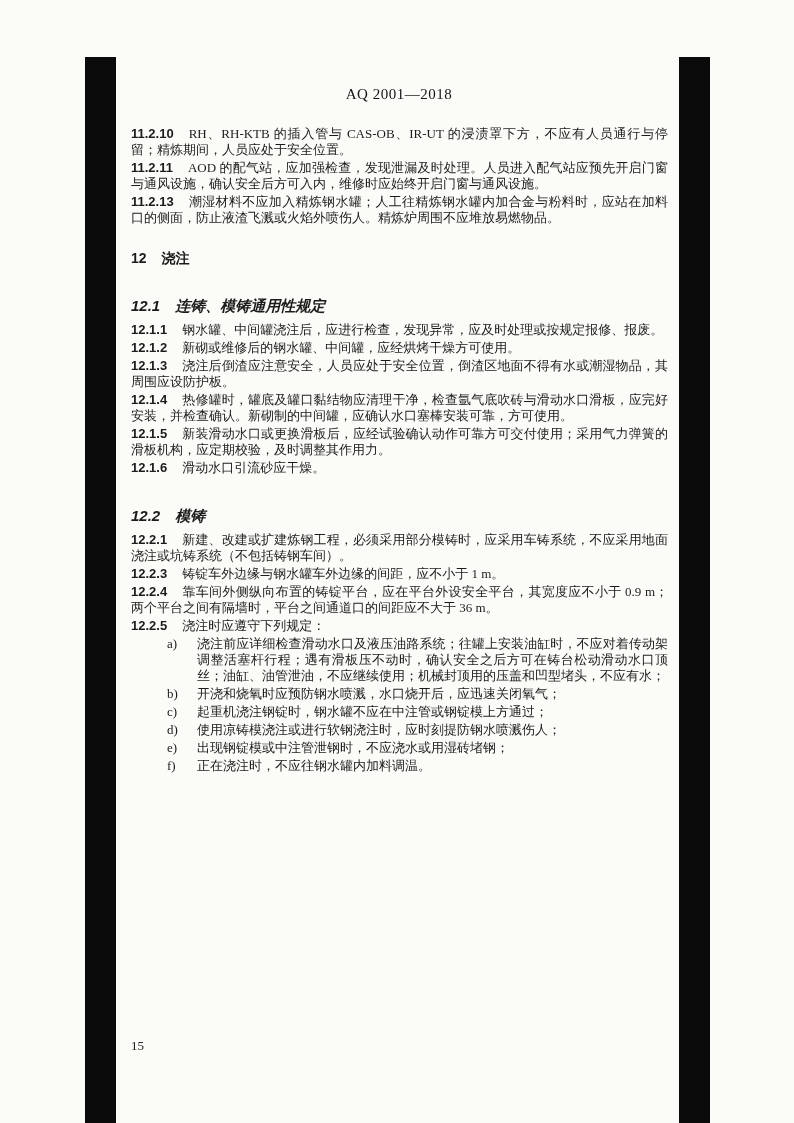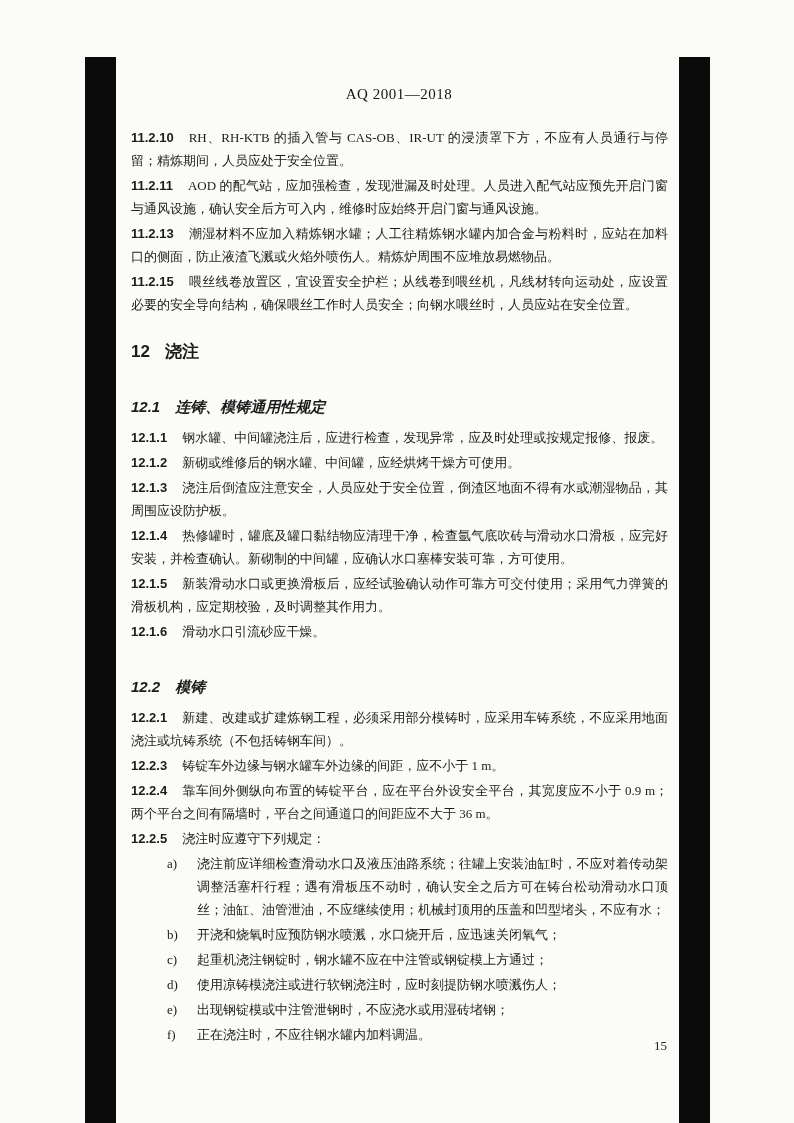--- a/index.html
+++ b/index.html
@@ -32,69 +32,67 @@
     letter-spacing: 0.5px;
     color: #141414;
   }
 
   .doc-body {
     position: absolute;
     top: 126px;
     left: 131px;
     width: 537px;
     font-size: 13px;
-    line-height: 23px;
+    line-height: 16px;
     text-align: justify;
   }
 
   .clause { margin: 0 0 2px 0; }
   .num {
     font-family: "Liberation Sans", "DejaVu Sans", sans-serif;
     font-weight: bold;
     margin-right: 15px;
     white-space: nowrap;
   }
   .heading {
     font-family: "Liberation Sans", "DejaVu Sans", sans-serif;
     font-weight: bold;
   }
-  .heading.h1 { margin: 24px 0 14px 0; font-size: 17px; }
+  .heading.h1 { margin: 24px 0 14px 0; font-size: 14px; }
   .heading.h2 { margin: 32px 0 8px 0;  font-size: 15px; font-style: italic; }
 
   .list-item {
     display: flex;
     margin: 0 0 2px 0;
     padding-left: 36px;
   }
   .list-item .label { flex: none; width: 30px; }
   .list-item .ltext { flex: 1; text-align: justify; font-family: Liberation Serif, serif; }
 
   .page-number {
     position: absolute;
     top: 1038px;
     left: 131px;
     width: 536px;
-    text-align: right;
     font-size: 13px;
     color: #222;
   }
 </style>
 </head>
 <body>
 
 <div class="scan-bar left"></div>
 <div class="scan-bar right"></div>
 
 <div class="doc-header">AQ 2001—2018</div>
 
 <div class="doc-body">
     <p class="clause"><span class="num">11.2.10</span><span class="ctext">RH、RH-KTB 的插入管与 CAS-OB、IR-UT 的浸渍罩下方，不应有人员通行与停留；精炼期间，人员应处于安全位置。</span></p>
     <p class="clause"><span class="num">11.2.11</span><span class="ctext">AOD 的配气站，应加强检查，发现泄漏及时处理。人员进入配气站应预先开启门窗与通风设施，确认安全后方可入内，维修时应始终开启门窗与通风设施。</span></p>
     <p class="clause"><span class="num">11.2.13</span><span class="ctext">潮湿材料不应加入精炼钢水罐；人工往精炼钢水罐内加合金与粉料时，应站在加料口的侧面，防止液渣飞溅或火焰外喷伤人。精炼炉周围不应堆放易燃物品。</span></p>
-    <p class="clause"><span class="num">11.2.15</span><span class="ctext">喂丝线卷放置区，宜设置安全护栏；从线卷到喂丝机，凡线材转向运动处，应设置必要的安全导向结构，确保喂丝工作时人员安全；向钢水喂丝时，人员应站在安全位置。</span></p>
     <div class="heading h1"><span class="num">12</span><span class="htext">浇注</span></div>
     <div class="heading h2"><span class="num">12.1</span><span class="htext">连铸、模铸通用性规定</span></div>
     <p class="clause"><span class="num">12.1.1</span><span class="ctext">钢水罐、中间罐浇注后，应进行检查，发现异常，应及时处理或按规定报修、报废。</span></p>
     <p class="clause"><span class="num">12.1.2</span><span class="ctext">新砌或维修后的钢水罐、中间罐，应经烘烤干燥方可使用。</span></p>
     <p class="clause"><span class="num">12.1.3</span><span class="ctext">浇注后倒渣应注意安全，人员应处于安全位置，倒渣区地面不得有水或潮湿物品，其周围应设防护板。</span></p>
     <p class="clause"><span class="num">12.1.4</span><span class="ctext">热修罐时，罐底及罐口黏结物应清理干净，检查氩气底吹砖与滑动水口滑板，应完好安装，并检查确认。新砌制的中间罐，应确认水口塞棒安装可靠，方可使用。</span></p>
     <p class="clause"><span class="num">12.1.5</span><span class="ctext">新装滑动水口或更换滑板后，应经试验确认动作可靠方可交付使用；采用气力弹簧的滑板机构，应定期校验，及时调整其作用力。</span></p>
     <p class="clause"><span class="num">12.1.6</span><span class="ctext">滑动水口引流砂应干燥。</span></p>
     <div class="heading h2"><span class="num">12.2</span><span class="htext">模铸</span></div>
     <p class="clause"><span class="num">12.2.1</span><span class="ctext">新建、改建或扩建炼钢工程，必须采用部分模铸时，应采用车铸系统，不应采用地面浇注或坑铸系统（不包括铸钢车间）。</span></p>

